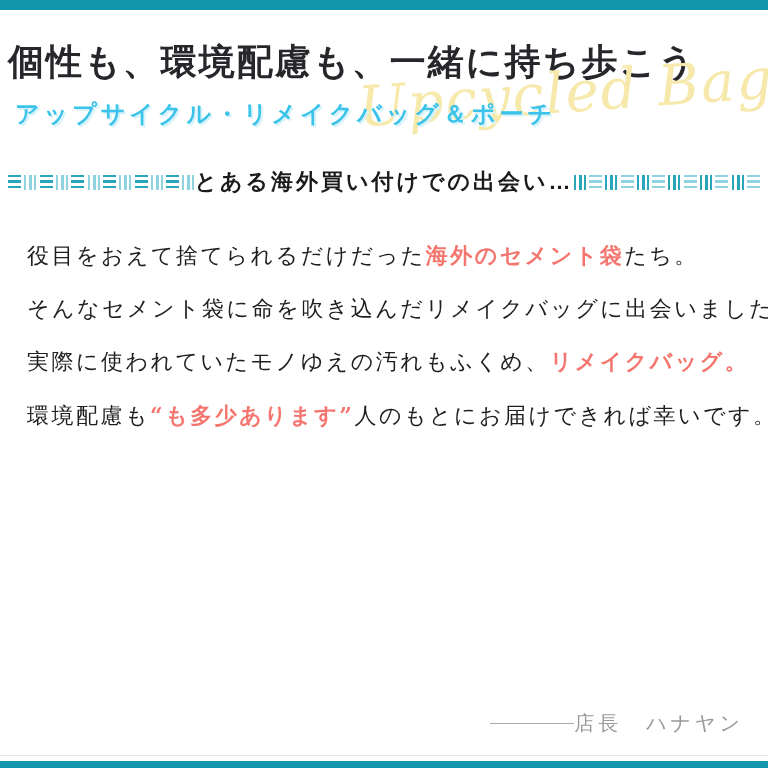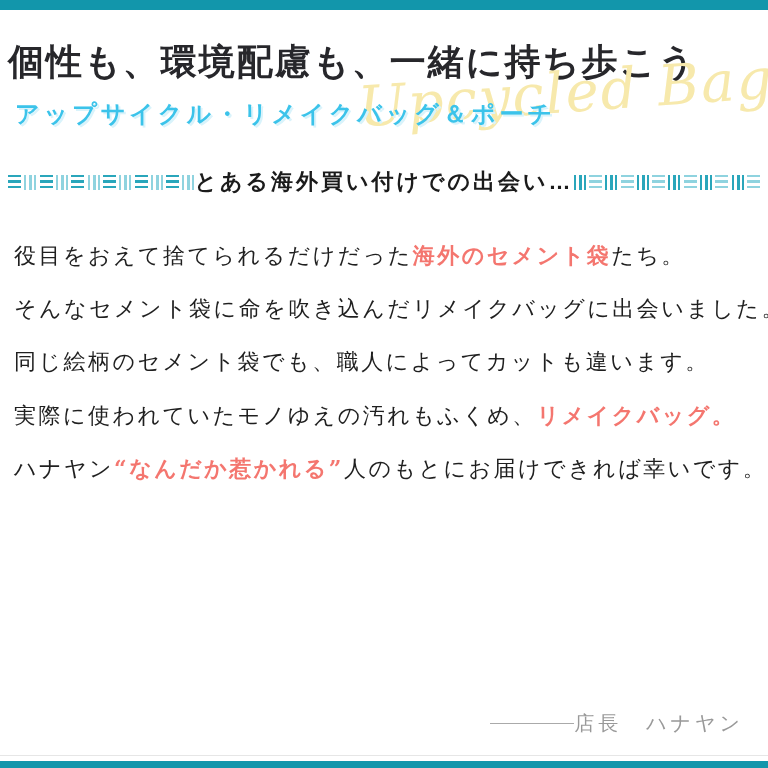--- a/index.html
+++ b/index.html
@@ -48,21 +48,21 @@
   }
   .pattern .vbars{
     width:12px;
     background:repeating-linear-gradient(to right, currentColor 0 2.4px, transparent 2.4px 5.2px);
   }
   .pattern .dark{color:#2AA6BB;}
   .pattern .light{color:#8FD3DF;}
 
   .body-text{position:absolute;left:10px;top:240px;width:752px;}
   .body-text p{
-    margin:0 0 22px 4px;
+    margin:0 0 22px 17px;
     font-family:"DejaVu Serif","Liberation Serif",serif;
     font-size:22px;line-height:1.42;color:#1f1f1f;letter-spacing:2.5px;
     white-space:nowrap;
   }
   .body-text .hl{color:#F4766F;font-weight:700;}
 
   .signature{
     position:absolute;right:24px;top:710px;
     display:flex;align-items:center;
   }
@@ -110,23 +110,22 @@
         <span class="vbars dark"></span>
         <span class="hbars light"></span>
         <span class="vbars dark"></span>
         <span class="hbars light"></span>
       </div>
   </div>
 
   <div class="body-text">
     <p><span>役目をおえて捨てられるだけだった</span><span class="hl">海外のセメント袋</span><span>たち。</span></p>
     <p><span>そんなセメント袋に命を吹き込んだリメイクバッグに出会いました。</span></p>
-    <p><span>同じ絵柄のセメント袋でも、職人によってカットも違います。</span></p>
     <p><span>実際に使われていたモノゆえの汚れもふくめ、</span><span class="hl">リメイクバッグ。</span></p>
-    <p><span>ハナヤン</span><span class="hl">“なんだか惹かれる”</span><span>人のもとにお届けできれば幸いです。</span></p>
+    <p><span>環境配慮も</span><span class="hl">“も多少あります”</span><span>人のもとにお届けできれば幸いです。</span></p>
   </div>
 
   <div class="signature">
     <span class="signature-line"></span>
     <span class="signature-label">店長　ハナヤン</span>
   </div>
 
   <div class="hairline"></div>
   <div class="bottom-bar"></div>
 </div>

